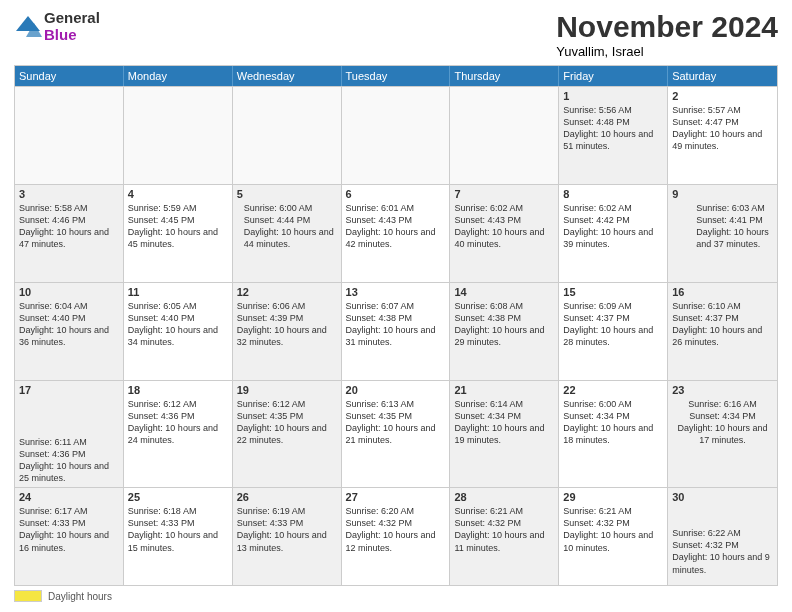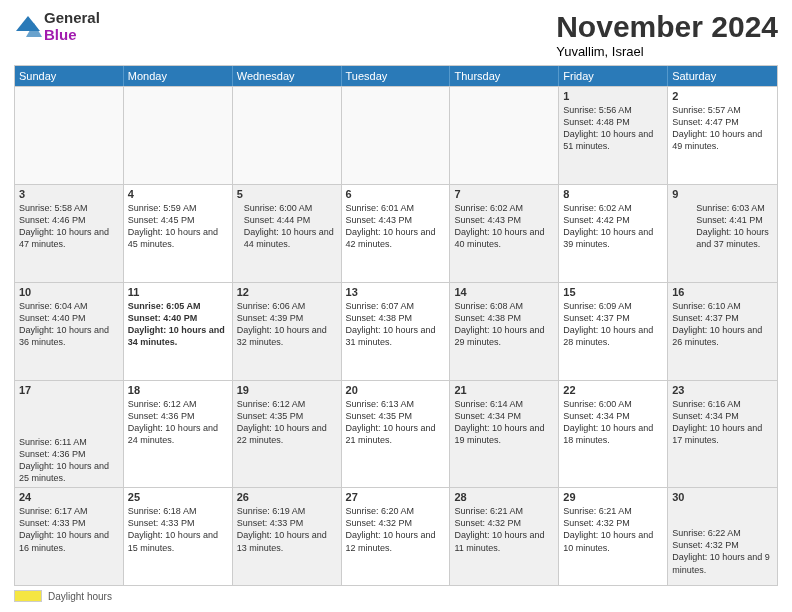--- a/index.html
+++ b/index.html
@@ -225,21 +225,21 @@
         </div>
         <div class="cal-row">
           <div class="cal-cell shaded">
             <span class="day-num">10</span>
             <div class="cell-text" style="white-space: pre-line;">Sunrise: 6:04 AM
 Sunset: 4:40 PM
 Daylight: 10 hours and 36 minutes.</div>
           </div>
           <div class="cal-cell">
             <span class="day-num">11</span>
-            <div class="cell-text" style="white-space: pre-line; font-weight: bold;">Sunrise: 6:05 AM
+            <div class="cell-text" style="white-space: pre-line;">Sunrise: 6:05 AM
 Sunset: 4:40 PM
 Daylight: 10 hours and 34 minutes.</div>
           </div>
           <div class="cal-cell shaded">
             <span class="day-num">12</span>
             <div class="cell-text" style="white-space: pre-line;">Sunrise: 6:06 AM
 Sunset: 4:39 PM
 Daylight: 10 hours and 32 minutes.</div>
           </div>
           <div class="cal-cell">
@@ -299,21 +299,21 @@
 Daylight: 10 hours and 19 minutes.</div>
           </div>
           <div class="cal-cell">
             <span class="day-num">22</span>
             <div class="cell-text" style="white-space: pre-line;">Sunrise: 6:00 AM
 Sunset: 4:34 PM
 Daylight: 10 hours and 18 minutes.</div>
           </div>
           <div class="cal-cell shaded">
             <span class="day-num">23</span>
-            <div class="cell-text" style="white-space: pre-line;">Sunrise: 6:16 AM
+            <div class="cell-text" style="white-space: pre-line; text-align: center;">Sunrise: 6:16 AM
 Sunset: 4:34 PM
 Daylight: 10 hours and 17 minutes.</div>
           </div>
         </div>
         <div class="cal-row">
           <div class="cal-cell shaded">
             <span class="day-num">24</span>
             <div class="cell-text" style="white-space: pre-line;">Sunrise: 6:17 AM
 Sunset: 4:33 PM
 Daylight: 10 hours and 16 minutes.</div>

